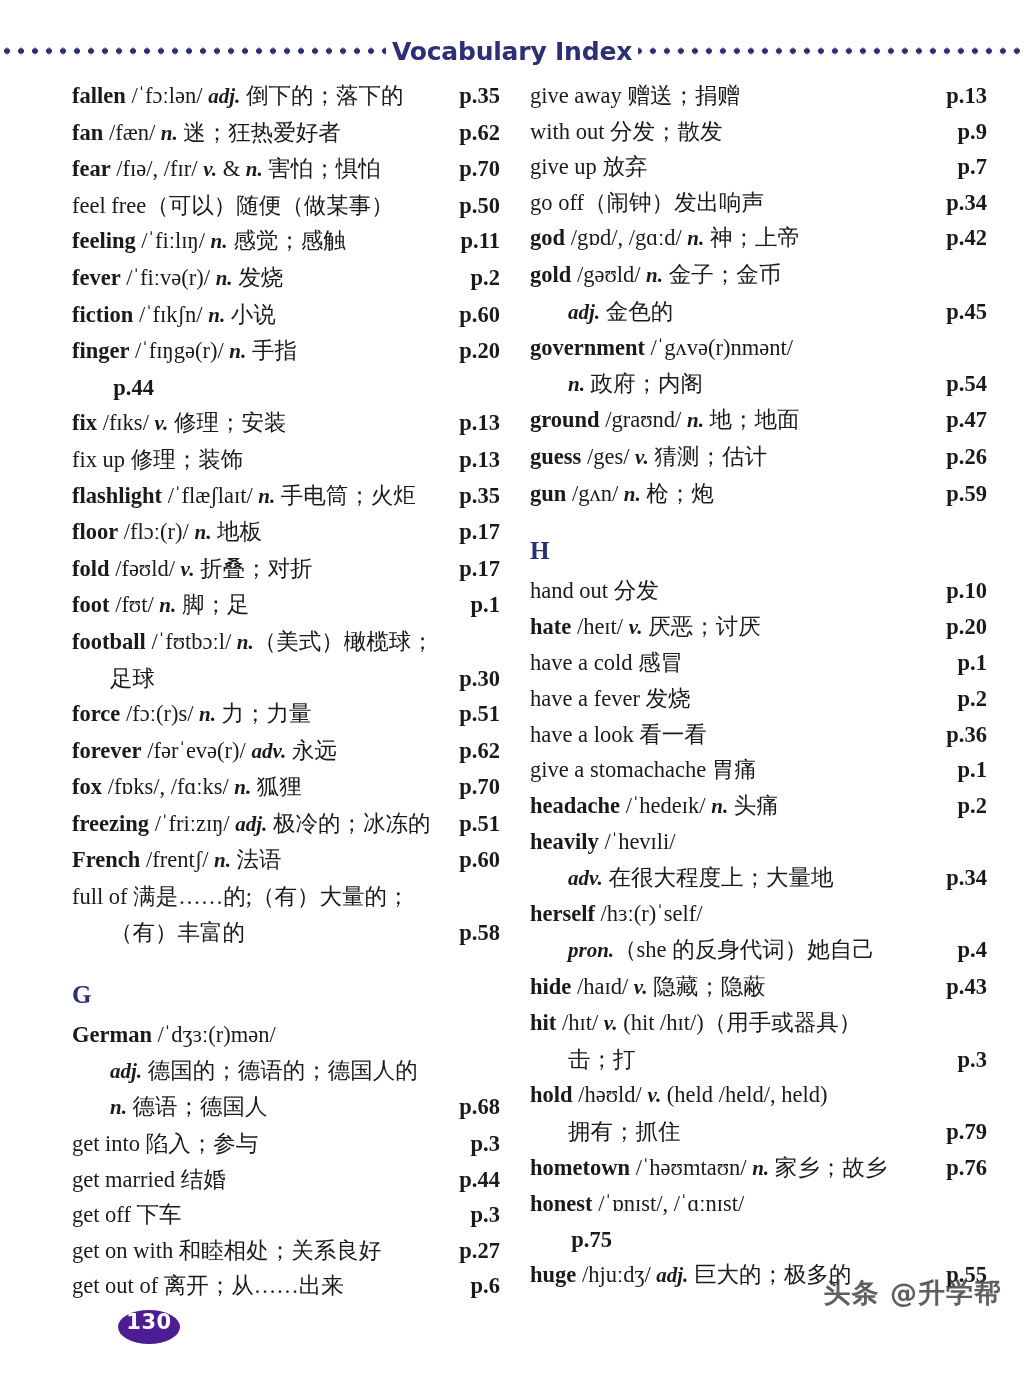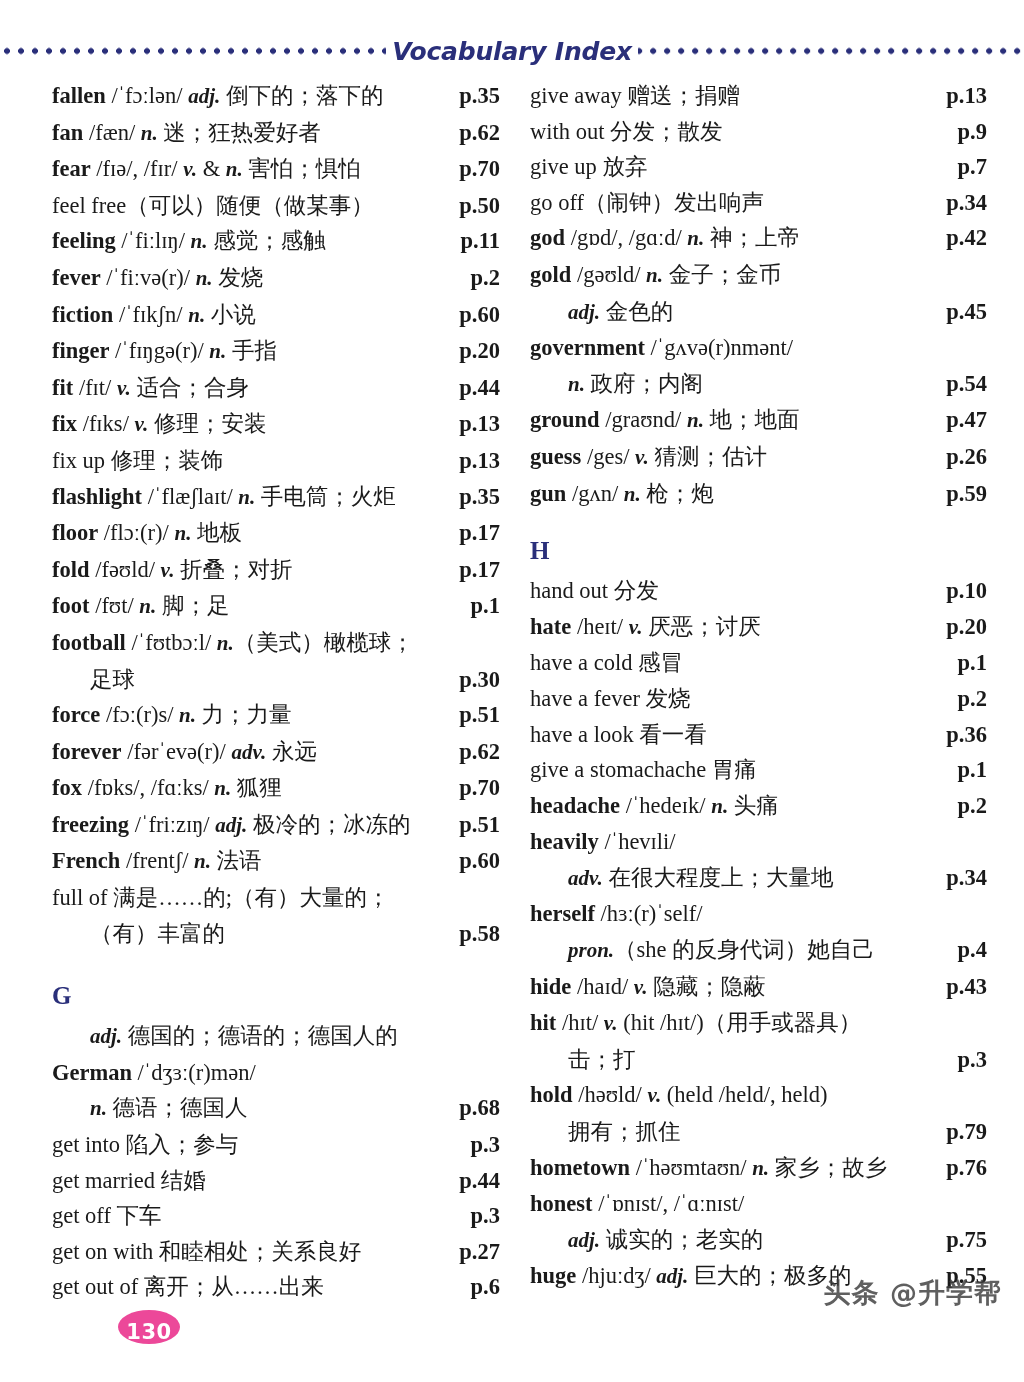--- a/index.html
+++ b/index.html
@@ -52,35 +52,34 @@
   }
   .header-title {
     flex: 0 0 auto;
     padding: 0 6px;
     font-family: "DejaVu Sans", "Liberation Sans", sans-serif;
     font-weight: bold;
     font-size: 25px;
     letter-spacing: -0.2px;
     color: #2a2f7a;
     white-space: nowrap;
-    font-style: italic;
   }
 
   
   .columns {
     position: absolute;
     top: 78px;
     left: 0;
     width: 1024px;
     display: flex;
   }
   .col {
     box-sizing: border-box;
   }
-  .col-left  { width: 512px; padding-left: 52px; padding-right: 12px; }
+  .col-left  { width: 512px; padding-left: 72px; padding-right: 12px; }
   .col-right { width: 512px; padding-left: 18px; padding-right: 37px; }
 
   
   .section-letter {
     font-family: "Liberation Serif", "DejaVu Serif", serif;
     font-weight: bold;
     font-size: 25px;
     color: #2a2f7a;
     line-height: 1.2;
     margin-top: 30px;
@@ -122,23 +121,23 @@
   .pos     { font-style: italic; font-weight: bold; font-size: 21px; }
 
   
   .page-badge {
     position: absolute;
     left: 118px;
     top: 1310px;
     width: 62px;
     height: 34px;
     border-radius: 50%;
-    background: #ec4899;
+    background: #4c1d95;
     display: flex;
-    align-items: flex-end;
+    align-items: flex-start;
     justify-content: center;
   }
   .page-badge span {
     font-family: "DejaVu Sans", "Liberation Sans", sans-serif;
     font-weight: bold;
     font-size: 21px;
     color: #ffffff;
     letter-spacing: 0.5px;
   }
 
@@ -211,21 +210,20 @@
           </div>
         </div>
         <div class="entry">
           <div class="eline">
             <span class="etext"><span class="hw">finger</span> /ˈfɪŋgə(r)/ <span class="pos">n.</span> 手指</span>
             <span class="epage">p.20</span>
           </div>
         </div>
         <div class="entry">
           <div class="eline">
-            <span class="etext"><span class="hw">fit</span> /fɪt/ <span class="pos">v.</span> 适合；合身</span>
             <span class="epage">p.44</span>
           </div>
         </div>
         <div class="entry">
           <div class="eline">
             <span class="etext"><span class="hw">fix</span> /fɪks/ <span class="pos">v.</span> 修理；安装</span>
             <span class="epage">p.13</span>
           </div>
         </div>
         <div class="entry">
@@ -306,25 +304,25 @@
           <div class="eline">
             <span class="etext indent">（有）丰富的</span>
             <span class="epage">p.58</span>
           </div>
         </div>
       </div>
     <div class="section-letter">G</div>
     <div id="left-section-entries">
         <div class="entry">
           <div class="eline">
+            <span class="etext"><span class="hw">German</span> /ˈdʒɜː(r)mən/</span>
+            <span class="epage empty"></span>
+          </div>
+          <div class="eline">
             <span class="etext indent"><span class="pos">adj.</span> 德国的；德语的；德国人的</span>
-            <span class="epage empty"></span>
-          </div>
-          <div class="eline">
-            <span class="etext"><span class="hw">German</span> /ˈdʒɜː(r)mən/</span>
             <span class="epage empty"></span>
           </div>
           <div class="eline">
             <span class="etext indent"><span class="pos">n.</span> 德语；德国人</span>
             <span class="epage">p.68</span>
           </div>
         </div>
         <div class="entry">
           <div class="eline">
             <span class="etext">get into 陷入；参与</span>
@@ -524,21 +522,20 @@
             <span class="etext"><span class="hw">hometown</span> /ˈhəʊmtaʊn/ <span class="pos">n.</span> 家乡；故乡</span>
             <span class="epage">p.76</span>
           </div>
         </div>
         <div class="entry">
           <div class="eline">
             <span class="etext"><span class="hw">honest</span> /ˈɒnɪst/, /ˈɑːnɪst/</span>
             <span class="epage empty"></span>
           </div>
           <div class="eline">
-            <span class="etext indent"><span class="pos">adj.</span> 诚实的；老实的</span>
             <span class="epage">p.75</span>
           </div>
         </div>
         <div class="entry">
           <div class="eline">
             <span class="etext"><span class="hw">huge</span> /hjuːdʒ/ <span class="pos">adj.</span> 巨大的；极多的</span>
             <span class="epage">p.55</span>
           </div>
         </div>
       </div>

